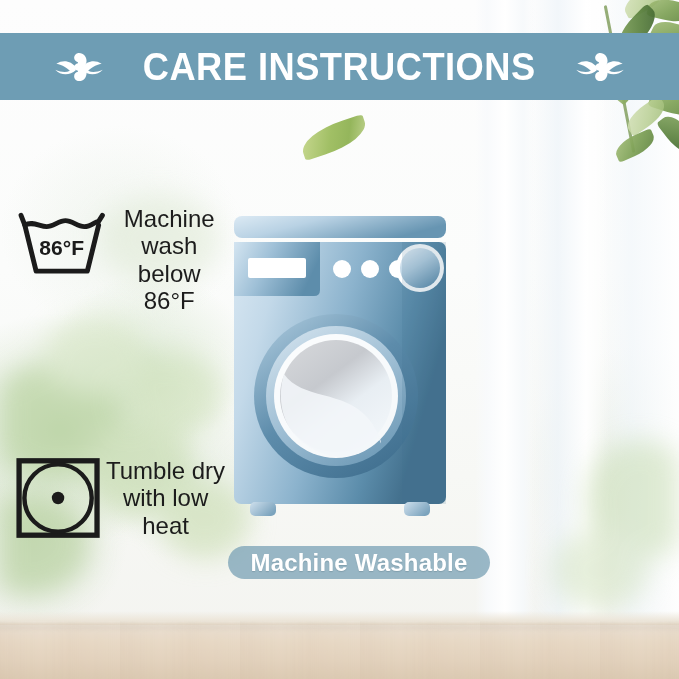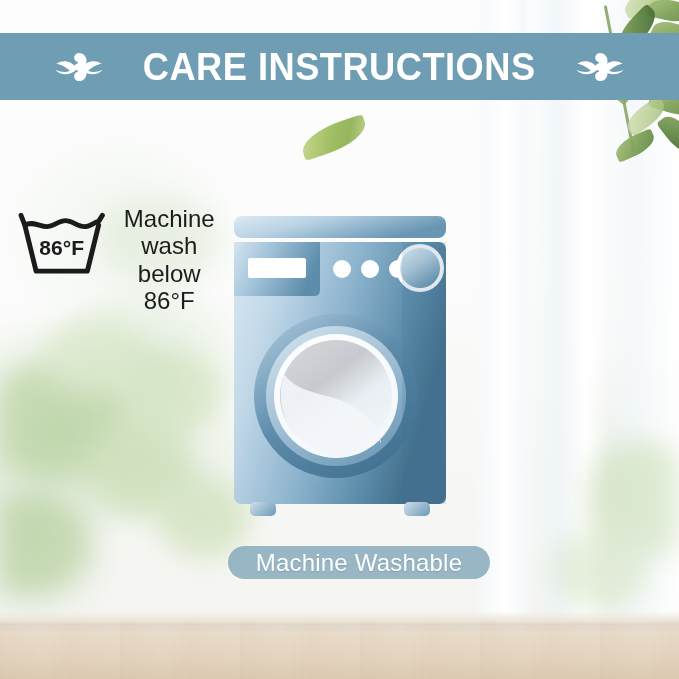--- a/index.html
+++ b/index.html
@@ -118,20 +118,21 @@
   .machine { position:absolute; left:232px; top:214px; width:216px; height:312px; z-index:4; }
 
   
   .badge {
     position:absolute; left:228px; top:546px;
     width:262px; height:33px;
     border-radius:17px;
     background:rgba(125,164,183,0.78);
     display:flex; align-items:center; justify-content:center;
     z-index:7;
+    font-weight:bold;
   }
   .badge-text {
     color:#ffffff; font-size:24px; letter-spacing:.2px;
     font-family:"Liberation Sans", sans-serif;
     text-shadow:0 1px 1px rgba(60,90,105,0.25);
   }
 </style>
 </head>
 <body>
 
@@ -193,20 +194,29 @@
     <svg class="care-glyph" width="132" height="96" viewBox="0 0 132 96">
       <path d="M12 10 L17 23 C27 17 37 25 46 25 C55 25 62 17 71 17 C80 17 87 25 96 25 C105 25 112 17 115 18 L120 10" fill="none" stroke="#1b1b1b" stroke-width="6.5" stroke-linecap="round" stroke-linejoin="round"></path>
         <path d="M17 23 L32 84 L100 84 L115 23" fill="none" stroke="#1b1b1b" stroke-width="6.5" stroke-linecap="round" stroke-linejoin="round"></path>
       <text x="66" y="62" text-anchor="middle" fill="#1b1b1b" font-size="28" font-weight="bold" font-family="Liberation Sans, sans-serif">86°F</text>
     </svg>
     <div class="care-label">Machine wash
 below 86°F</div>
   </div>
 
 
+  <div class="care-cell" id="cell-dry">
+    <svg class="care-glyph" width="104" height="100" viewBox="0 0 104 100">
+      <rect x="8" y="8" width="88" height="84" fill="none" stroke="#1b1b1b" stroke-width="6"></rect>
+      <circle cx="52" cy="50" r="38" fill="none" stroke="#1b1b1b" stroke-width="5"></circle>
+      <circle cx="52" cy="50" r="7" fill="#1b1b1b"></circle>
+    </svg>
+    <div class="care-label">Tumble dry
+with low heat</div>
+  </div>
 
 
   <svg class="machine" viewBox="0 0 216 312">
     <defs>
       <linearGradient id="bodyGrad" x1="0" y1="0" x2="1" y2="0.35">
         <stop offset="0%" stop-color="#d8e7f2"></stop>
         <stop offset="22%" stop-color="#c3d9e9"></stop>
         <stop offset="55%" stop-color="#8cb3cd"></stop>
         <stop offset="82%" stop-color="#5c8dab"></stop>
         <stop offset="100%" stop-color="#44718e"></stop>

